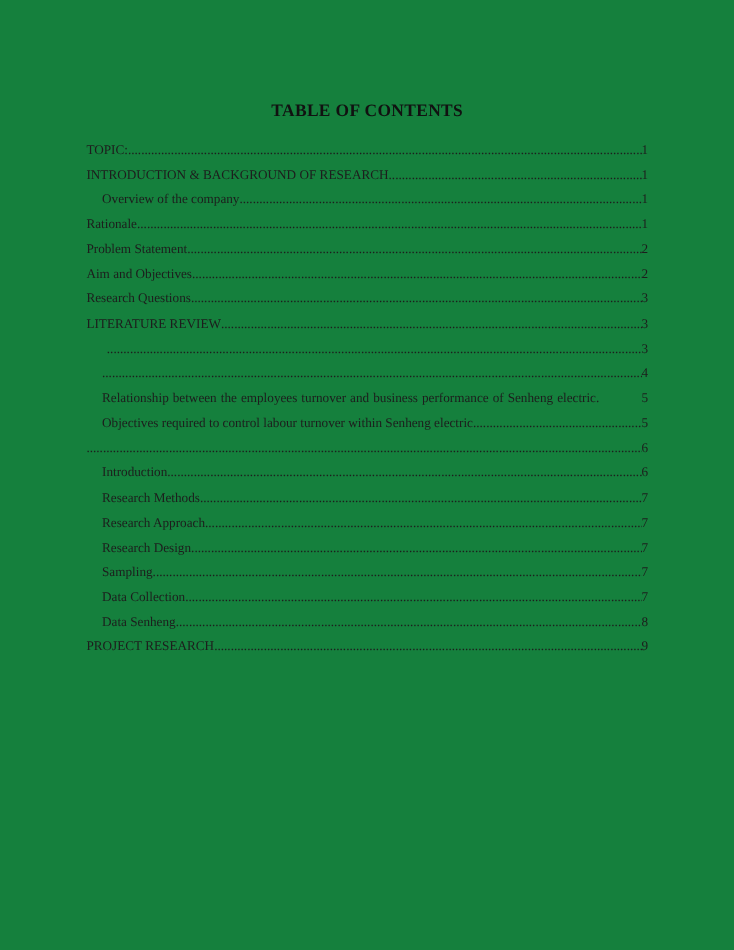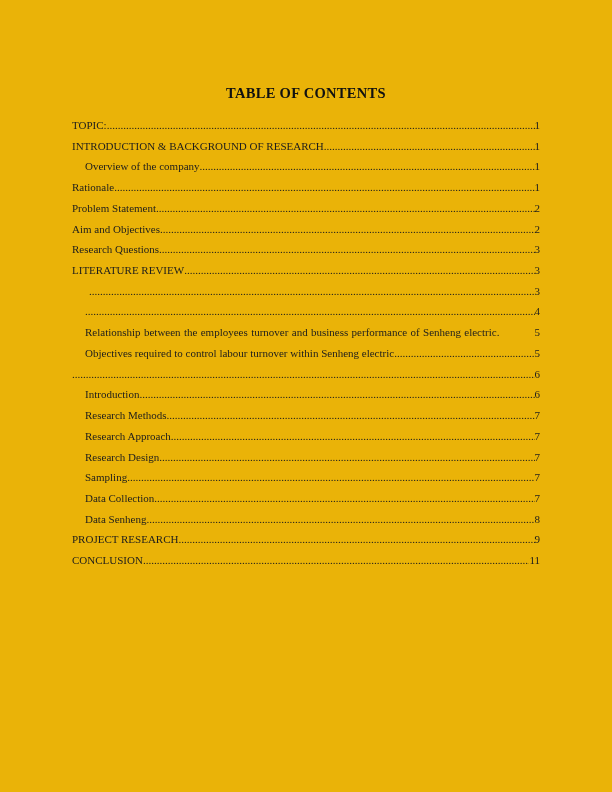--- a/index.html
+++ b/index.html
@@ -4,21 +4,21 @@
 <style>
   html, body {
     margin: 0;
     padding: 0;
     background: #ffffff;
   }
   .page {
     position: relative;
     width: 612px;
     height: 792px;
-    background: #eab308;
+    background: #15803d;
     box-sizing: border-box;
     padding: 85px 72px 0 72px;
     font-family: "Liberation Serif", serif;
     color: #1d1d1d;
     overflow: hidden;
   }
   .doc-title {
     text-align: center;
     font-weight: bold;
     font-size: 14.5px;
@@ -162,19 +162,14 @@
       <div class="toc-row level-1">
     <span class="toc-text">Data Senheng</span>
     <span class="toc-leader"></span>
     <span class="toc-page">8</span>
   </div>
       <div class="toc-row level-0">
     <span class="toc-text">PROJECT RESEARCH</span>
     <span class="toc-leader"></span>
     <span class="toc-page">9</span>
   </div>
-      <div class="toc-row level-0">
-    <span class="toc-text">CONCLUSION</span>
-    <span class="toc-leader"></span>
-    <span class="toc-page">11</span>
-  </div>
     </div>
 </div>
 
 </body></html>

